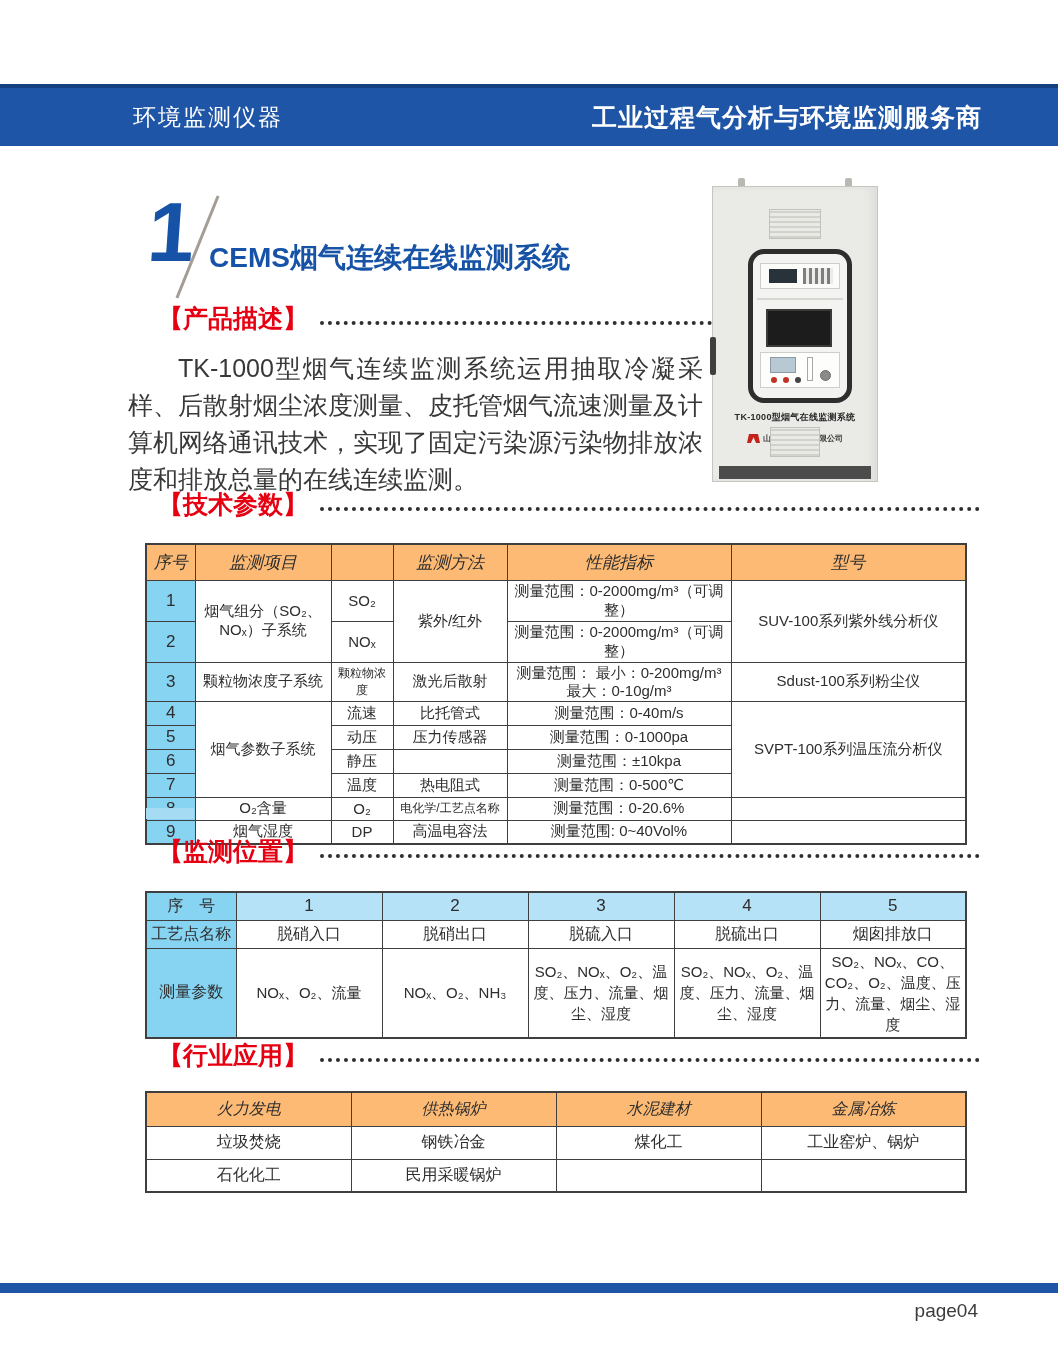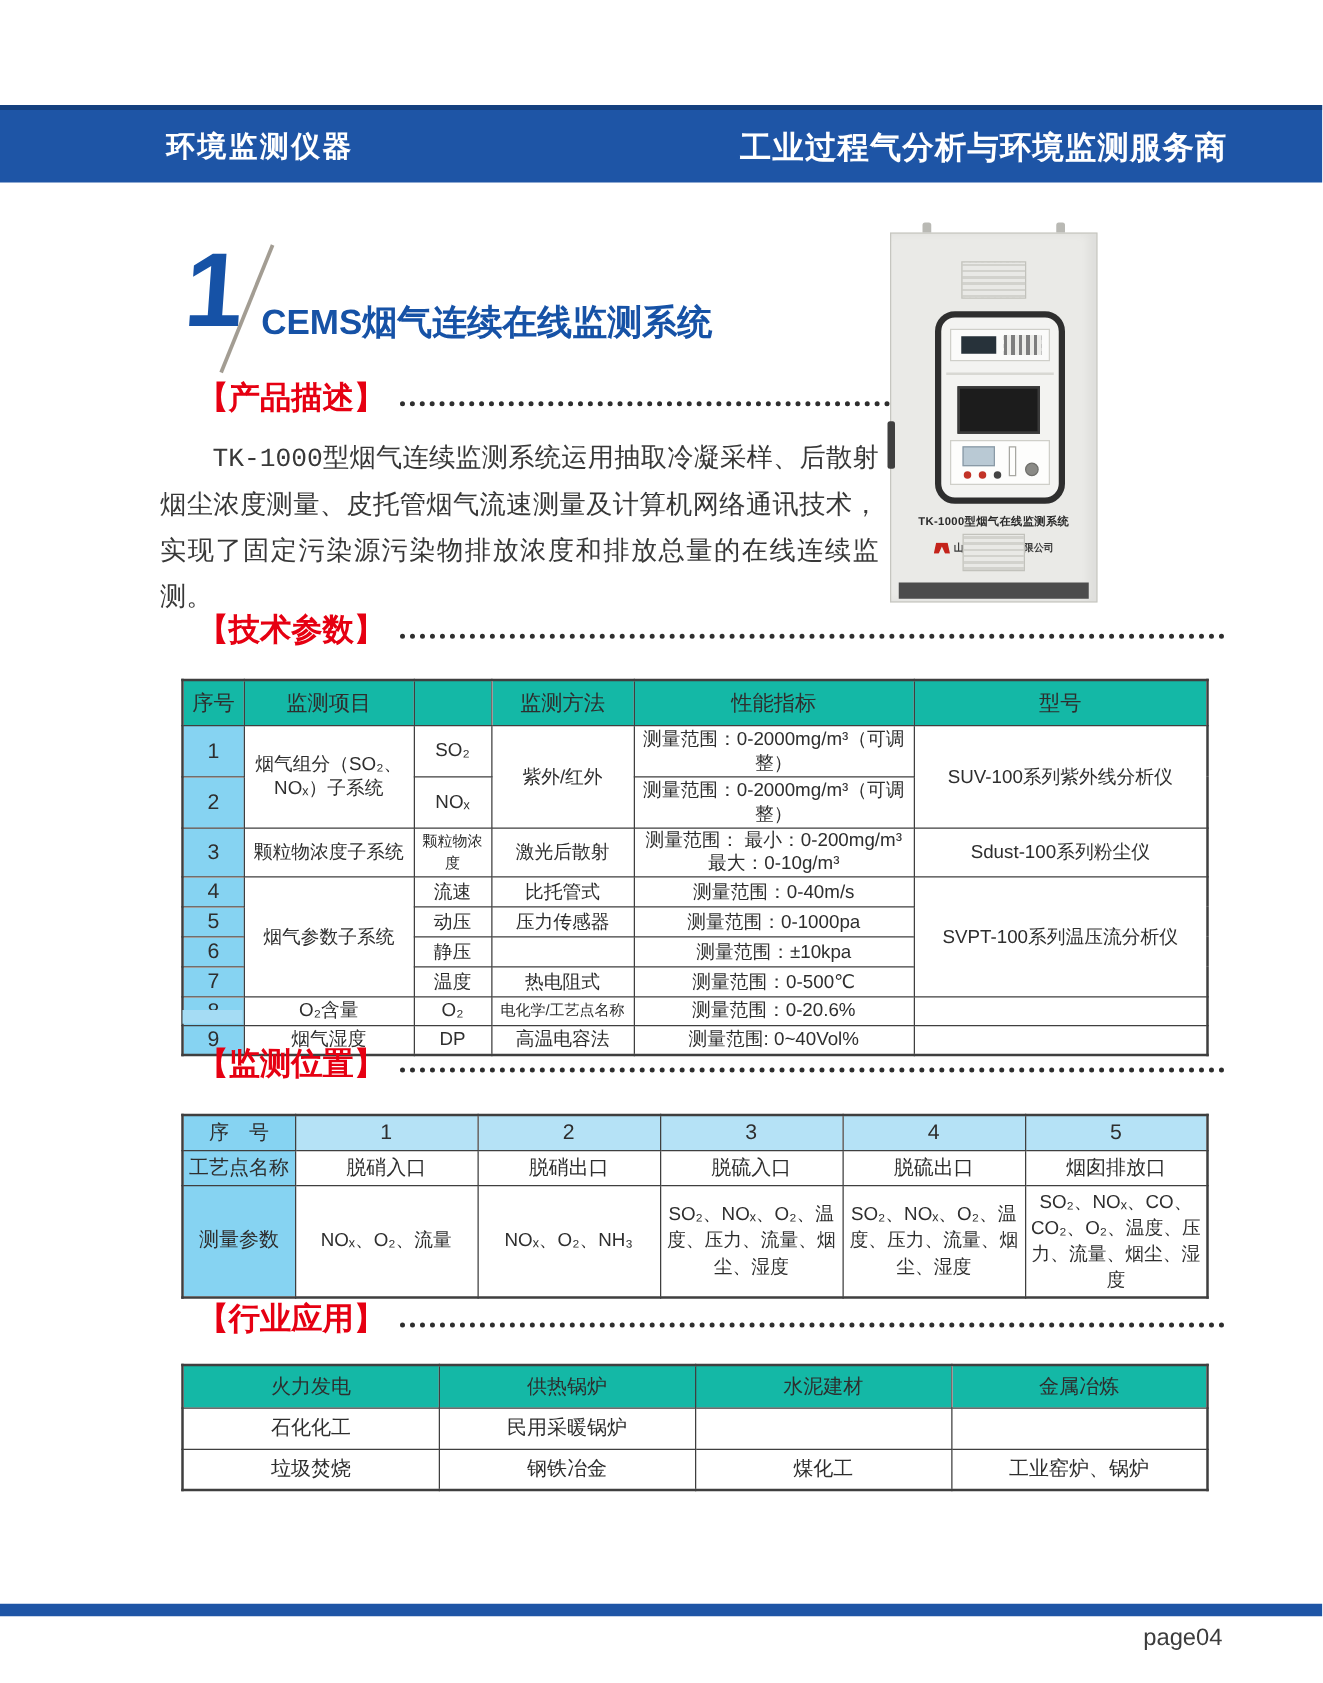--- a/index.html
+++ b/index.html
@@ -8,21 +8,21 @@
     position:relative; width:1058px; height:1346px; background:#ffffff;
     font-family:"Liberation Sans","DejaVu Sans",sans-serif; overflow:hidden;
   }
   
   .top-bar {
     position:absolute; left:0; top:84px; width:100%; height:62px;
     background:#1e55a6; border-top:4px solid #14407f;
     display:flex; align-items:center;
   }
   .top-bar-left {
-    margin-left:133px; color:#fff; font-size:23px; font-weight:700; letter-spacing:2px;
+    margin-left:133px; color:#fff; font-size:23px; font-weight:400; letter-spacing:2px;
   }
   .top-bar-right {
     margin-left:auto; margin-right:76px; color:#ffffff; font-size:25px; font-weight:800; letter-spacing:1px;
   }
   
   .big-number {
     position:absolute; left:148px; top:190px; font-size:84px; line-height:1;
     font-weight:800; color:#1652a6; transform:skewX(-4deg);
   }
   .slash {
@@ -36,21 +36,21 @@
   .section-heading { position:absolute; left:143px; display:flex; align-items:flex-end;margin-left:15px; }
   .heading-text { font-size:25px; font-weight:700; color:#e60012; line-height:1.25; white-space:nowrap; }
   .dots { flex:1; height:0; border-bottom:4px dotted #2e2e2e; margin-left:12px; margin-bottom:9px; }
   #desc-heading { top:303px; width:562px; }
   #tech-heading { top:489px; width:822px; }
   #pos-heading  { top:836px; width:822px; }
   #ind-heading  { top:1040px; width:822px; }
   
   .desc-par {
     position:absolute; left:128px; top:350px; width:575px;
-    font-size:21px; line-height:37px; color:#383838; text-indent:2em; text-align:justify;font-family:Liberation Mono, monospace;
+    font-size:25px; line-height:37px; color:#383838; text-indent:2em; text-align:justify;
   }
   
   .cabinet { position:absolute; left:712px; top:178px; width:166px; height:316px; }
   .cab-hook { position:absolute; top:0; width:7px; height:11px; background:#b9b9b4; border-radius:2px; }
   .hook-l { left:26px; } .hook-r { left:133px; }
   .cab-body { position:absolute; top:8px; left:0; width:166px; height:296px;
     background:#eaeae7; border:1px solid #c6c6c0; box-shadow:inset -6px 0 8px rgba(0,0,0,.05); }
   .cab-plinth { position:absolute; bottom:2px; left:6px; right:6px; height:13px; background:#4c4c4c; }
   .grille { background:
       repeating-linear-gradient(0deg,#d2d2cd 0 2px,#e9e9e6 2px 5px),
@@ -77,21 +77,21 @@
     font-size:9px; font-weight:700; color:#2b2b2b; letter-spacing:.3px; }
   .cab-brand { position:absolute; top:246px; left:0; width:100%;
     display:flex; justify-content:center; align-items:center; gap:3px; }
   .brand-mark { width:13px; height:9px; background:#c4231b; clip-path:polygon(0 100%,15% 0,85% 0,100% 100%,70% 100%,50% 35%,30% 100%); }
   .brand-text { font-size:8px; font-weight:700; color:#3a3a3a; }
   .cab-handle { position:absolute; left:-3px; top:150px; width:6px; height:38px; background:#3f3f3f; border-radius:2px; }
   
   table { border-collapse:collapse; table-layout:fixed; border:2px solid #3f3f3f; background:#fff; }
   th,td { border:1px solid #3f3f3f; text-align:center; vertical-align:middle;
     color:#2e2e2e; font-weight:400; padding:1px 3px; font-size:15px; overflow:hidden; }
-  .thead th { background:#14b8a6; font-size:17px; height:36px; }
+  .thead th { background:#fdba74; font-size:17px; height:36px;font-style:italic; }
   .no-cell { background:#86d3f2; font-size:17px; }
   .label-cell { background:#86d3f2; font-size:16px; }
   .head-cell { background:#b5e2f6; font-size:17px; }
   .h27{height:27px;} .h38{height:38px;} .h24{height:24px;} .h20{height:20px;}
   .small{font-size:12px; padding:1px 4px;}
   .preline{white-space:pre-line; line-height:18px;}
   .tech-table { position:absolute; left:145px; top:543px; width:820px; }
   .partial-cell { position:absolute; left:146px; top:808px; width:48px; height:11px; background:#a5dcf4; }
   .pos-table { position:absolute; left:145px; top:891px; width:820px; }
   .pos-table .prow1 th { height:28px; }
@@ -302,30 +302,30 @@
         <col style="width:205px">
     </colgroup>
     <tbody>
       <tr class="thead">
         <th>火力发电</th>
         <th>供热锅炉</th>
         <th>水泥建材</th>
         <th>金属冶炼</th>
       </tr>
       <tr>
-        <td>石化化工</td>
-        <td>民用采暖锅炉</td>
-        <td></td>
-        <td></td>
-      </tr>
-      <tr>
         <td>垃圾焚烧</td>
         <td>钢铁冶金</td>
         <td>煤化工</td>
         <td>工业窑炉、锅炉</td>
       </tr>
+      <tr>
+        <td>石化化工</td>
+        <td>民用采暖锅炉</td>
+        <td></td>
+        <td></td>
+      </tr>
     </tbody>
   </table>
 
   <div class="footer-bar"></div>
   <div class="page-num">page04</div>
 
 </div>
 
 </body></html>

